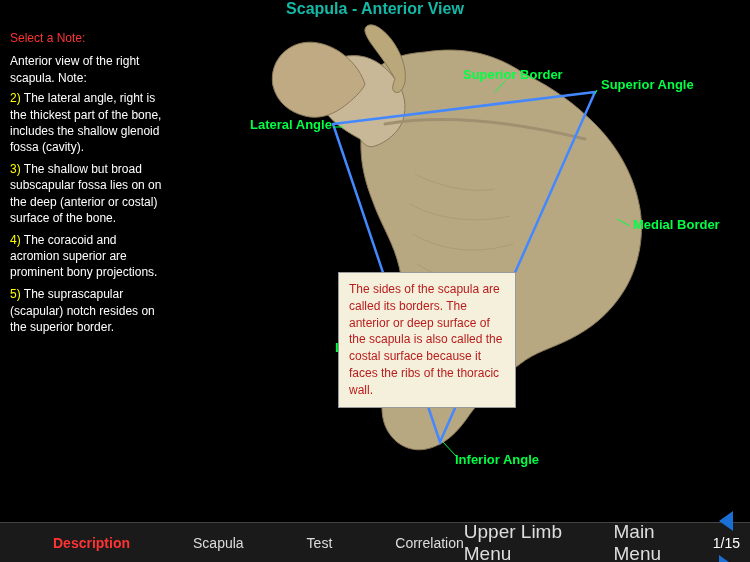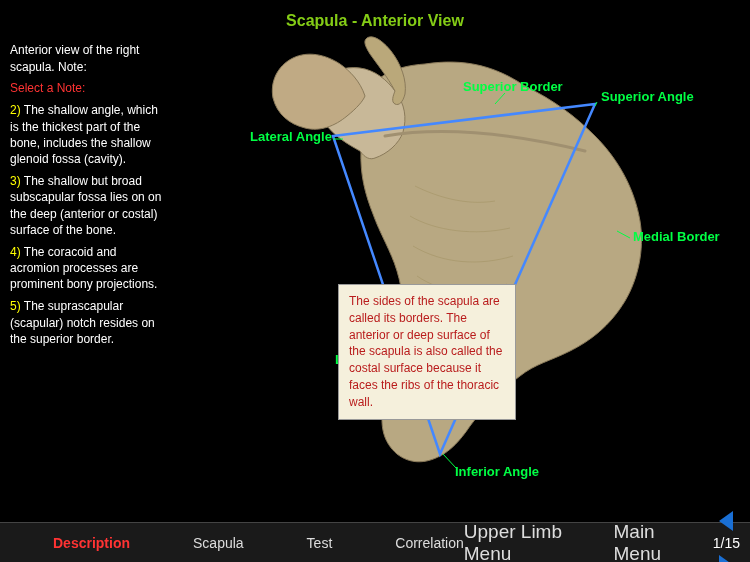--- a/index.html
+++ b/index.html
@@ -9,22 +9,22 @@
       background: #000;
       font-family: Arial, Helvetica, sans-serif;
       overflow: hidden;
       position: relative;
     }
 
     
     #header {
       width: 100%;
       text-align: center;
-      padding: 12px 0 6px;
-      color: #84cc16;
+      padding: 0 0 6px;
+      color: #14b8a6;
       font-size: 16px;
       font-weight: bold;
     }
 
     
     #main {
       display: flex;
       width: 100%;
       height: 480px;
       position: relative;
@@ -167,31 +167,31 @@
 </head>
 <body>
 
 <div id="header">
   <span>Scapula - Anterior View</span>
 </div>
 
 <div id="main">
 
   <div id="left-panel">
+    <div id="select-note">Select a Note:</div>
     <div id="intro-text">Anterior view of the right scapula. Note:</div>
-    <div id="select-note">Select a Note:</div>
 
     <div class="note-item">
-      <span class="note-number">2) </span><span>The shallow angle, which is the thickest part of the bone, includes the shallow glenoid fossa (cavity).</span>
+      <span class="note-number">2) </span><span>The lateral angle, right is the thickest part of the bone, includes the shallow glenoid fossa (cavity).</span>
     </div>
     <div class="note-item">
       <span class="note-number">3) </span><span>The shallow but broad subscapular fossa lies on on the deep (anterior or costal) surface of the bone.</span>
     </div>
     <div class="note-item">
-      <span class="note-number">4) </span><span>The coracoid and acromion processes are prominent bony projections.</span>
+      <span class="note-number">4) </span><span>The coracoid and acromion superior are prominent bony projections.</span>
     </div>
     <div class="note-item">
       <span class="note-number">5) </span><span>The suprascapular (scapular) notch resides on the superior border.</span>
     </div>
   </div>
 
   <div id="image-area">
     <svg id="scapula-svg" viewBox="0 0 580 480" xmlns="http://www.w3.org/2000/svg">
 
       <rect width="580" height="480" fill="#000"></rect>

